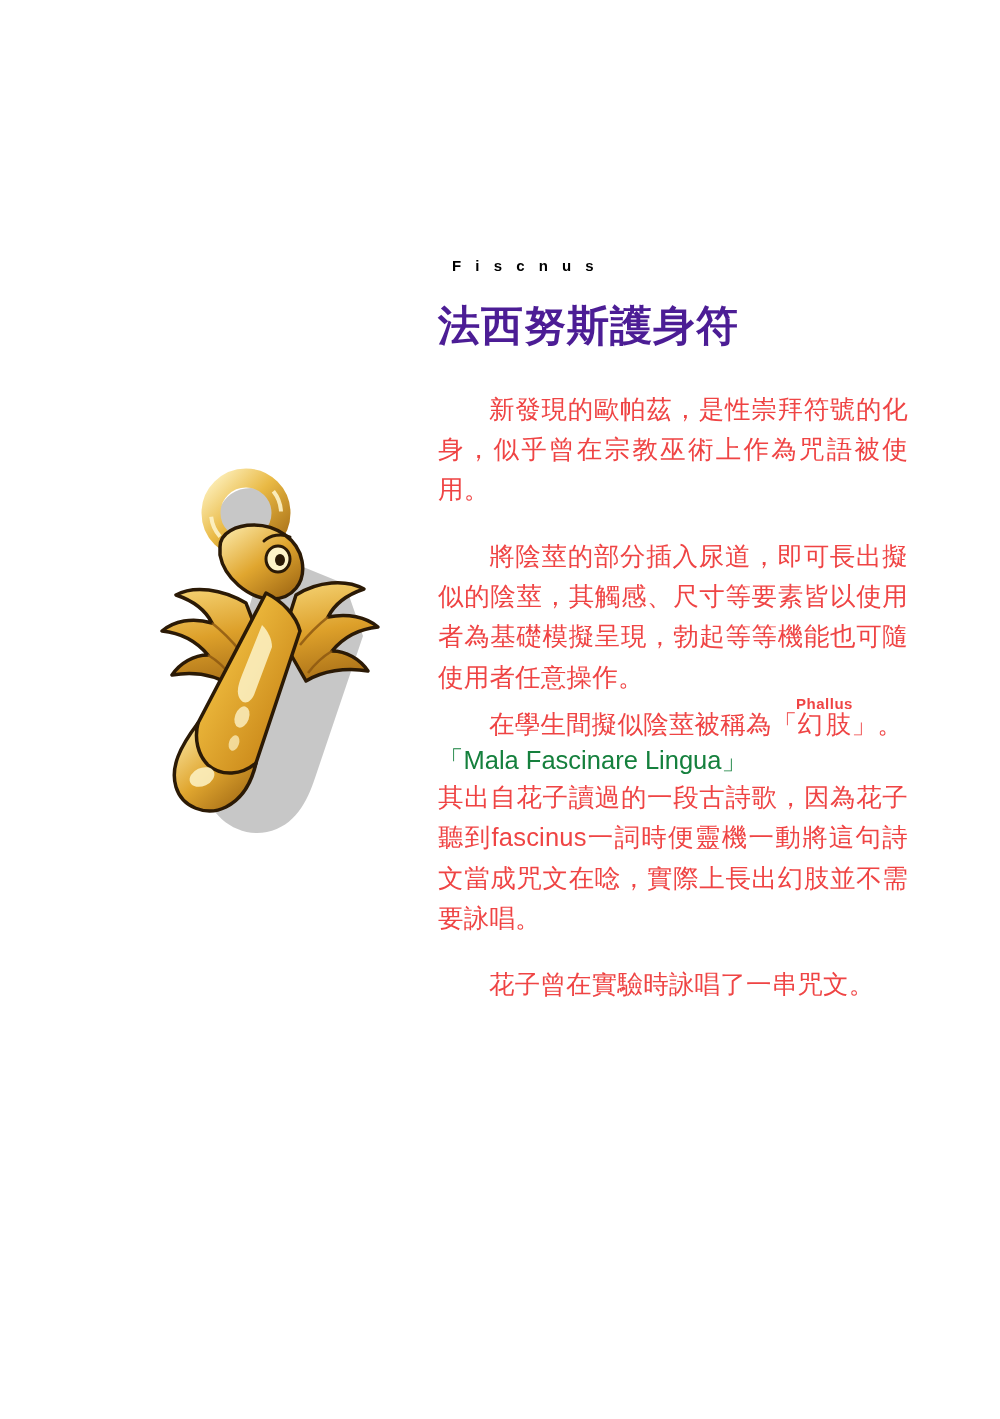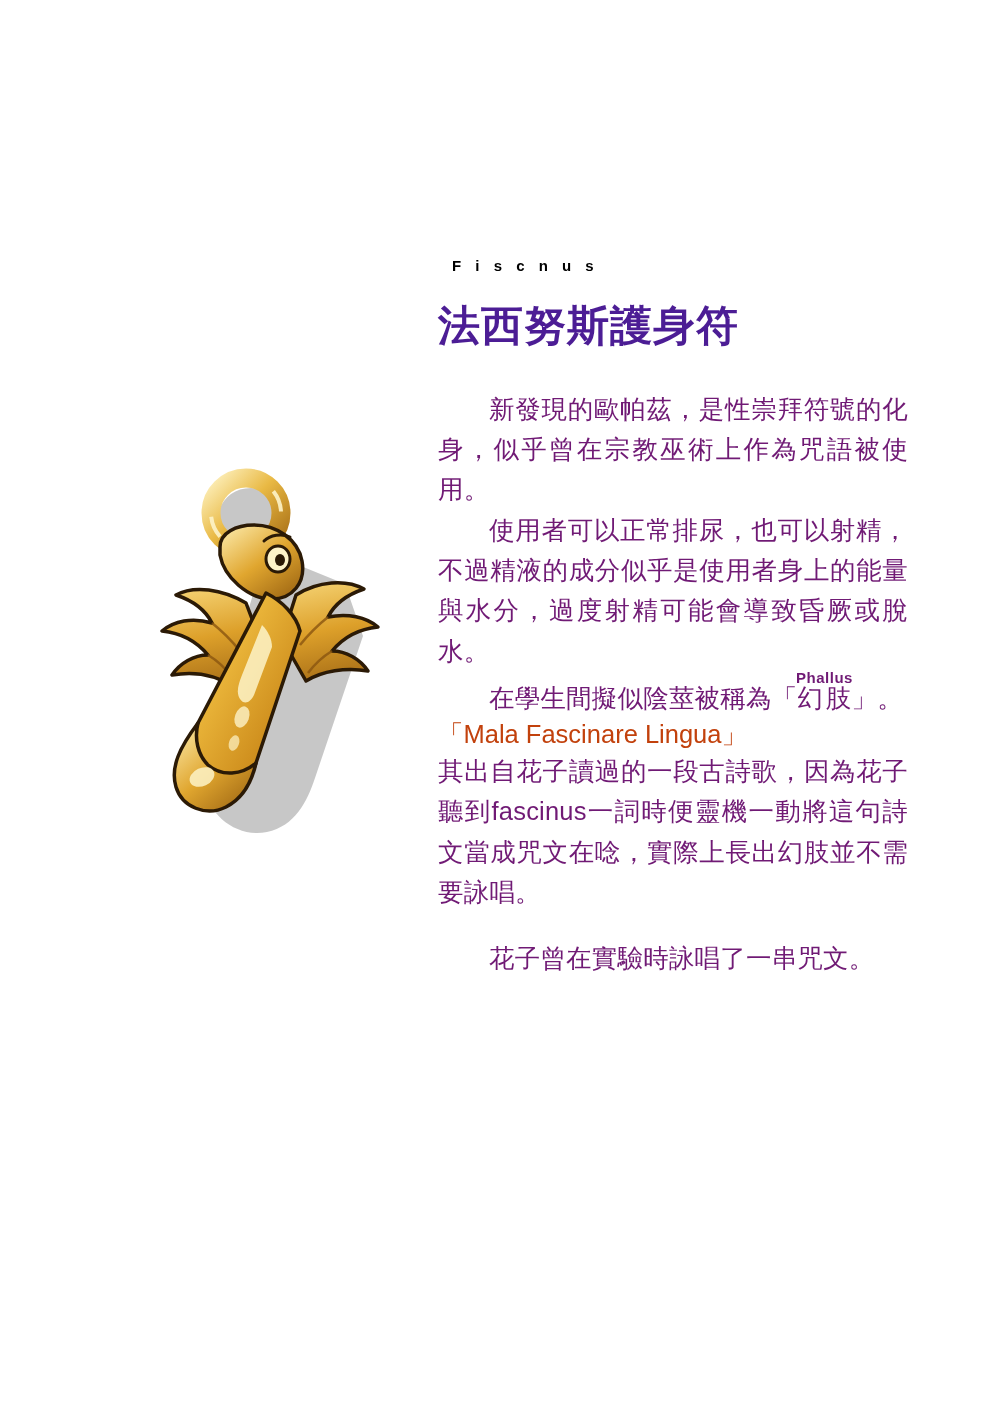--- a/index.html
+++ b/index.html
@@ -66,21 +66,21 @@
     line-height: 1.1;
     color: #4c1d95;
     white-space: nowrap;
   }
 
   .body-text p {
     margin: 0;
     font-size: 25.5px;
     line-height: 1.58;
     letter-spacing: 0.2px;
-    color: #701a75;
+    color: #ef4444;
     text-align: justify;
     text-justify: inter-character;
   }
   .indent {
     text-indent: 2em;
   }
   .para-gap {
     margin-top: 26px !important;
   }
 
@@ -107,21 +107,21 @@
     margin-left: -10px;
     margin-top: 2px;
   }
   .spell-ruby span {
     display: inline-block;
     margin: 0 11px;
   }
   .spell-line {
     font-size: 25.5px;
     line-height: 1.3;
-    color: #c2410c;
+    color: #15803d;
     white-space: nowrap;
   }
 </style>
 </head>
 <body>
 
 <div class="page">
 
   <div class="illustration">
     <svg viewBox="0 0 260 420" xmlns="http://www.w3.org/2000/svg" aria-hidden="true">
@@ -197,22 +197,22 @@
 
     <div class="title-block">
       <div class="ruby-top">F i s c n u s</div>
       <h1 class="title">法西努斯護身符</h1>
     </div>
 
     <div class="body-text">
 
       <p class="indent">新發現的歐帕茲，是性崇拜符號的化身，似乎曾在宗教巫術上作為咒語被使用。</p>
 
-
-      <p class="indent">使用者可以正常排尿，也可以射精，不過精液的成分似乎是使用者身上的能量與水分，過度射精可能會導致昏厥或脫水。</p>
+      <p class="indent para-gap">將陰莖的部分插入尿道，即可長出擬似的陰莖，其觸感、尺寸等要素皆以使用者為基礎模擬呈現，勃起等等機能也可隨使用者任意操作。</p>
+
 
       <p class="indent"><span>在學生間擬似陰莖被稱為「</span><ruby><span>幻肢</span><rt>Phallus</rt></ruby><span>」。</span></p>
 
 
       <div class="spell-block">
         <div class="spell-line">「Mala Fascinare Lingua」</div>
       </div>
 
       <p>其出自花子讀過的一段古詩歌，因為花子聽到fascinus一詞時便靈機一動將這句詩文當成咒文在唸，實際上長出幻肢並不需要詠唱。</p>
 

